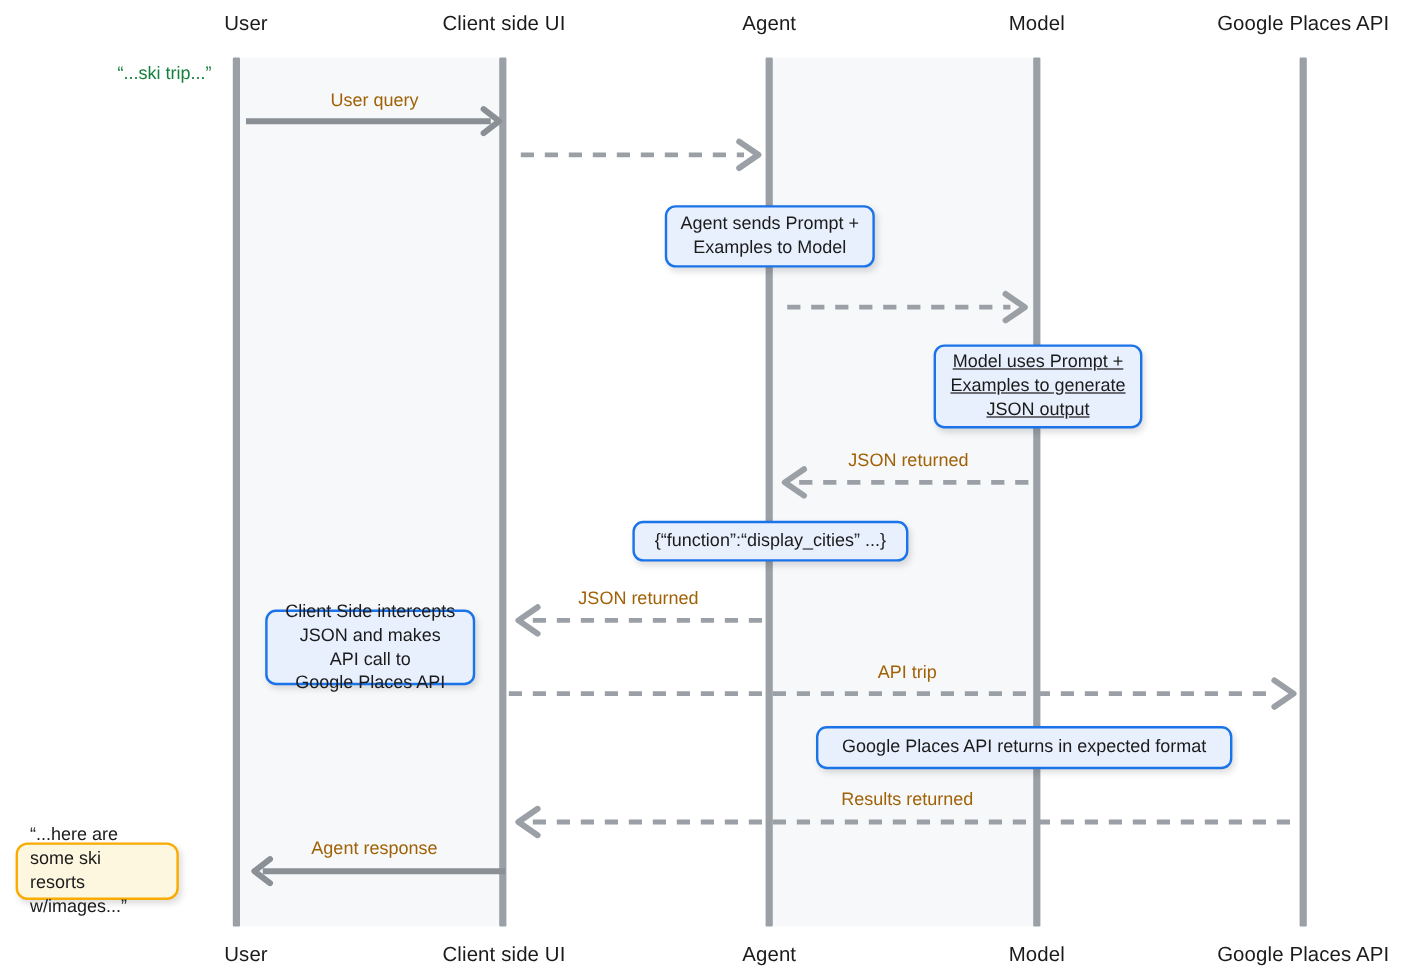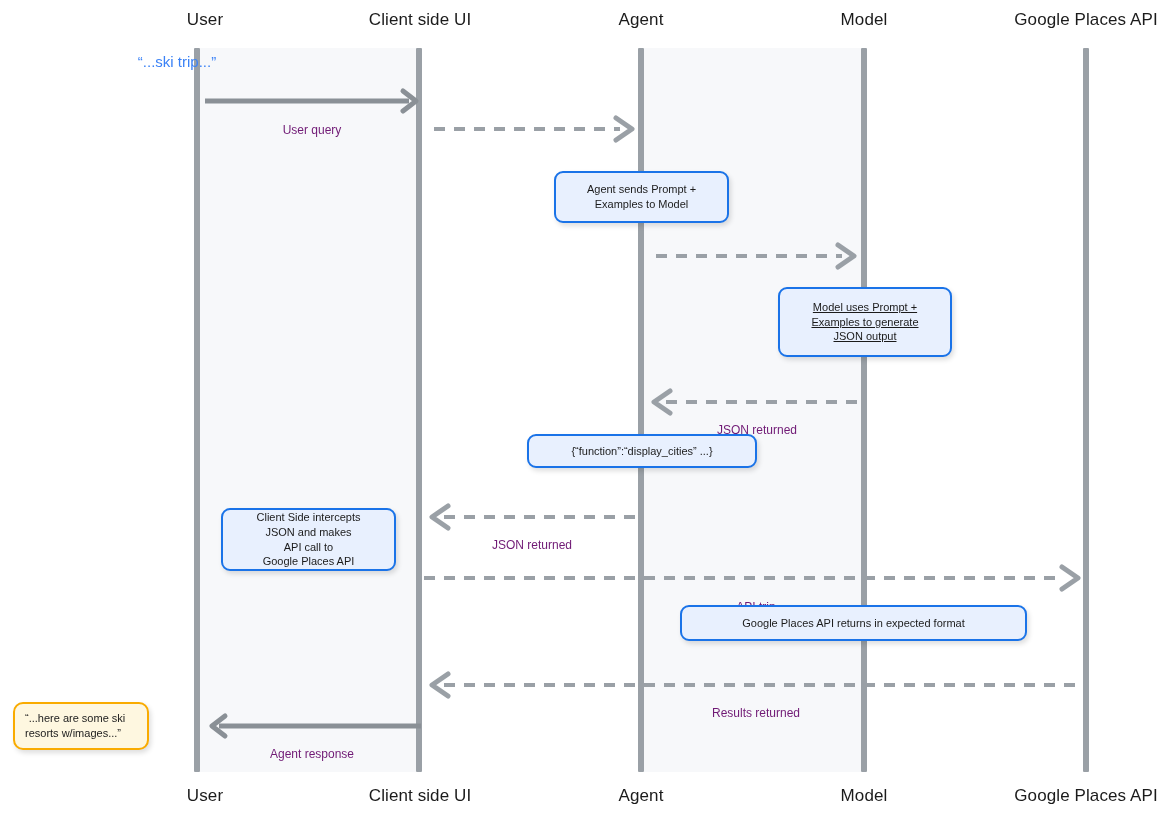--- a/index.html
+++ b/index.html
@@ -43,37 +43,36 @@
   }
 
   
   .arrow-svg {
     position: absolute;
     overflow: visible;
     pointer-events: none;
   }
   .msg-label {
     position: absolute;
-    font-size: 12px;
-    color: #701a75;
+    font-size: 15px;
+    color: #a16207;
     white-space: nowrap;
     transform: translateX(-50%);
     text-align: center;
-    margin-top: 48px;
   }
 
   
   .note {
     position: absolute;
     box-sizing: border-box;
     background: #e8f0fe;
     border: 2px solid #1a73e8;
     border-radius: 9px;
     color: #1b1b1b;
-    font-size: 11px;
+    font-size: 15px;
     line-height: 1.33;
     text-align: center;
     display: flex;
     align-items: center;
     justify-content: center;
     padding: 5px 10px;
     box-shadow: 2px 3px 5px rgba(0,0,0,0.13);
   }
   .note span { display: block; white-space: pre-line; }
 
@@ -82,24 +81,23 @@
     border-color: #f9ab00;
     border-radius: 10px;
     text-align: left;
     justify-content: flex-start;
   }
 
   
   .quote-plain {
     position: absolute;
     font-size: 15px;
-    color: #3b82f6;
+    color: #15803d;
     white-space: nowrap;
     transform: translateX(-50%);
-    margin-left: 40px;
   }
 </style>
 </head>
 <body>
 
 <div id="canvas">
 
   <div class="band" style="left:200px;  top:48px; width:216px; height:724px;"></div>
   <div class="band" style="left:644px;  top:48px; width:217px; height:724px;"></div>
 

